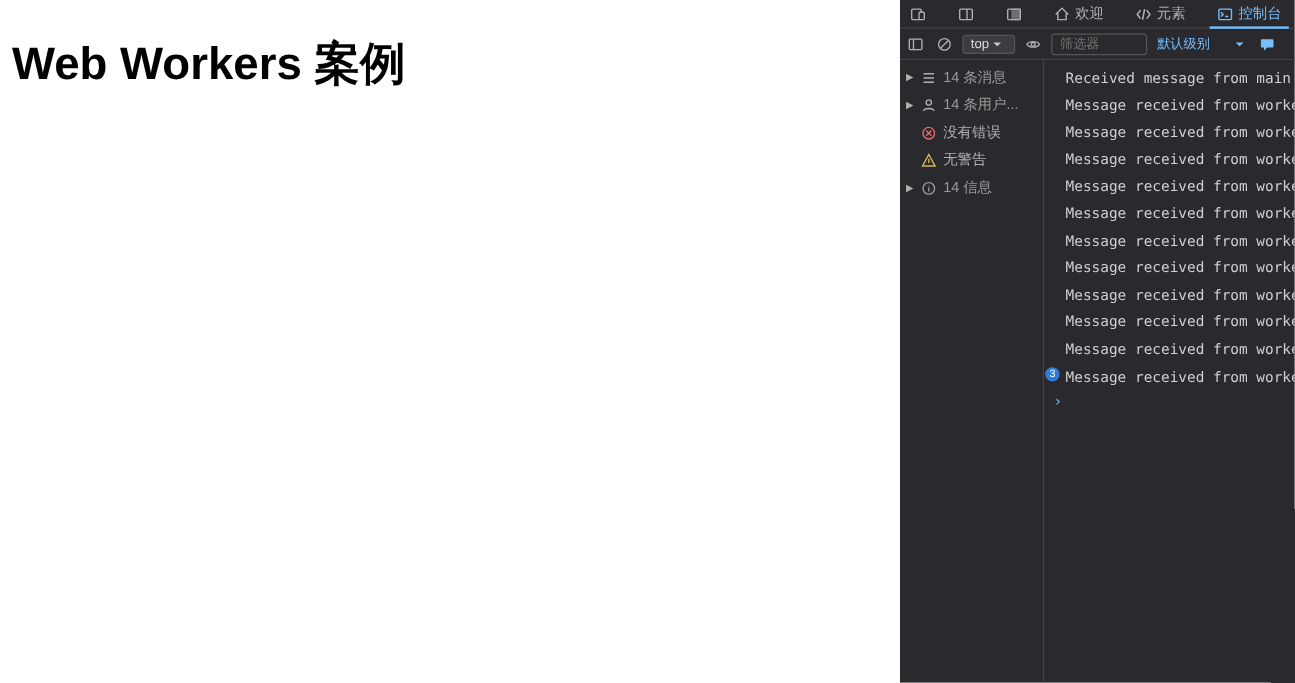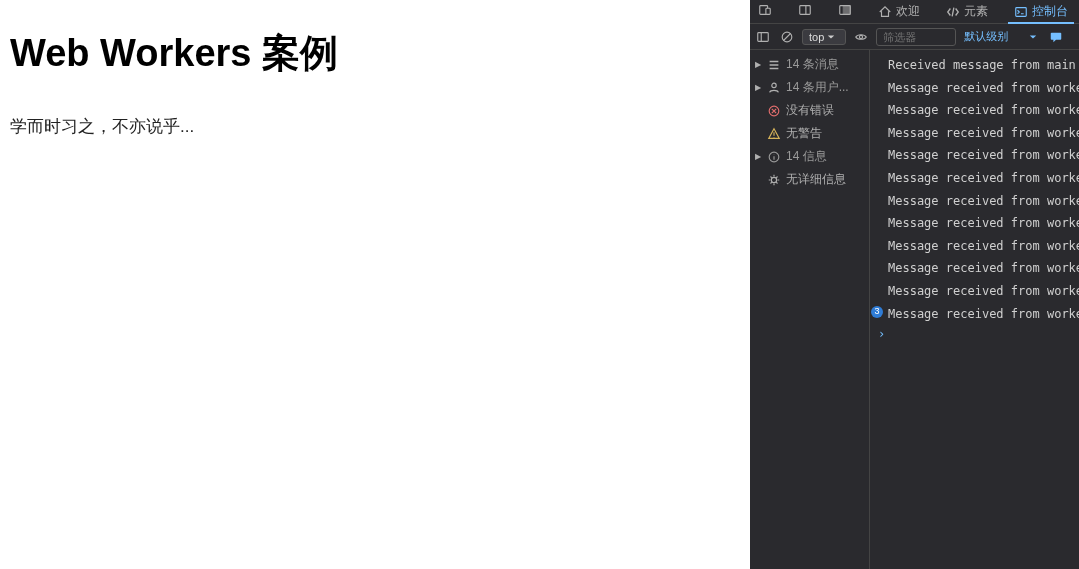--- a/index.html
+++ b/index.html
@@ -1,21 +1,21 @@
 <!DOCTYPE html>
 <html><head>
   <meta charset="utf-8">
   <style>
     * { margin: 0; padding: 0; box-sizing: border-box; }
     body { font-family: -apple-system, "Segoe UI", "Microsoft YaHei", sans-serif; display: flex; height: 569px; width: 1079px; overflow: hidden; }
     .page { background: #fff; width: 750px; padding: 20px 10px; }
     .page h1 { font-size: 38px; font-weight: 700; margin: 8px 0 36px; color: #000; }
     .page p { font-size: 17px; color: #222; }
     .devtools { flex: 1; background: #2a2a2e; color: #cfcfcf; display: flex; flex-direction: column; font-size: 12px; overflow: hidden; }
-    .tabs { display: flex; align-items: flex-start; height: 24px; border-bottom: 1px solid #444; padding: 0 2px; gap: 14px; }
+    .tabs { display: flex; align-items: center; height: 24px; border-bottom: 1px solid #444; padding: 0 2px; gap: 14px; }
     .tab { display: flex; align-items: center; gap: 4px; padding: 3px 6px; color: #b0b0b0; cursor: pointer; position: relative; }
     .tab.active { color: #75bfff; }
     .tab.active::after { content: ""; position: absolute; left: 0; right: 0; bottom: -1px; height: 2px; background: #75bfff; }
     .icon { display: inline-flex; width: 14px; height: 14px; }
     .icon svg { width: 100%; height: 100%; }
     .toolbar { display: flex; align-items: center; height: 26px; border-bottom: 1px solid #444; padding: 0 4px; gap: 6px; }
     .toolbar .tb-btn { display: inline-flex; width: 18px; height: 18px; align-items: center; justify-content: center; color: #b0b0b0; cursor: pointer; }
     .toolbar .ctx { background: #3b3b40; border: 1px solid #555; border-radius: 3px; padding: 1px 10px 1px 6px; color: #ddd; font-size: 11px; display: flex; align-items: center; gap: 3px; cursor: pointer; text-align: right; }
     .toolbar input { background: #2a2a2e; border: 1px solid #555; border-radius: 3px; color: #ccc; font-size: 11px; padding: 2px 6px; width: 80px; outline: none; }
     .toolbar .level { color: #75bfff; font-size: 11px; display: flex; align-items: center; gap: 21px; cursor: pointer; margin-left: 2px; }
@@ -31,21 +31,20 @@
     .prompt { color: #75bfff; padding: 2px 4px; }
     .c-err { color: #e46e6e; } .c-warn { color: #d6b35a; }
     .c-info { color: #75bfff; }
     .dim { color: #9a9a9a; }
   </style>
 </head>
 <body>
 
 <div class="page">
   <h1>Web Workers 案例</h1>
-  <p>学而时习之，不亦说乎...</p>
 </div>
 
 <div class="devtools">
   <div class="tabs">
     <span class="tab">
       <span class="icon">
         <svg viewBox="0 0 16 16" fill="none" stroke="#b0b0b0" stroke-width="1.3">
             <rect x="2" y="3" width="9" height="10" rx="1"></rect>
             <rect x="9" y="6" width="5" height="7" rx="1" fill="#2a2a2e"></rect>
           </svg>
@@ -188,30 +187,20 @@
       </div>
       <div class="side-row">
         <span class="tri">▶</span>
         <span class="ic c-info">
             <svg viewBox="0 0 16 16" fill="none" stroke="#9a9a9a" stroke-width="1.3">
               <circle cx="8" cy="8" r="5.5"></circle>
               <path d="M8 5v.5M8 7v4"></path>
             </svg>
           </span>
         <span class="dim">14 信息</span>
-      </div>
-      <div class="side-row">
-        <span class="tri"></span>
-        <span class="ic">
-            <svg viewBox="0 0 16 16" fill="none" stroke="#b0b0b0" stroke-width="1.3">
-              <circle cx="8" cy="8" r="3"></circle>
-              <path d="M8 2v2M8 12v2M2 8h2M12 8h2M4 4l1.5 1.5M10.5 10.5L12 12M12 4l-1.5 1.5M5.5 10.5L4 12"></path>
-            </svg>
-          </span>
-        <span>无详细信息</span>
       </div>
     </div>
     <div class="console">
       <div id="log-list">
           <div class="log"><span>Received message from main thread</span></div>
           <div class="log"><span>Message received from worker: 学</span></div>
           <div class="log"><span>Message received from worker: 而</span></div>
           <div class="log"><span>Message received from worker: 时</span></div>
           <div class="log"><span>Message received from worker: 习</span></div>
           <div class="log"><span>Message received from worker: 之</span></div>

